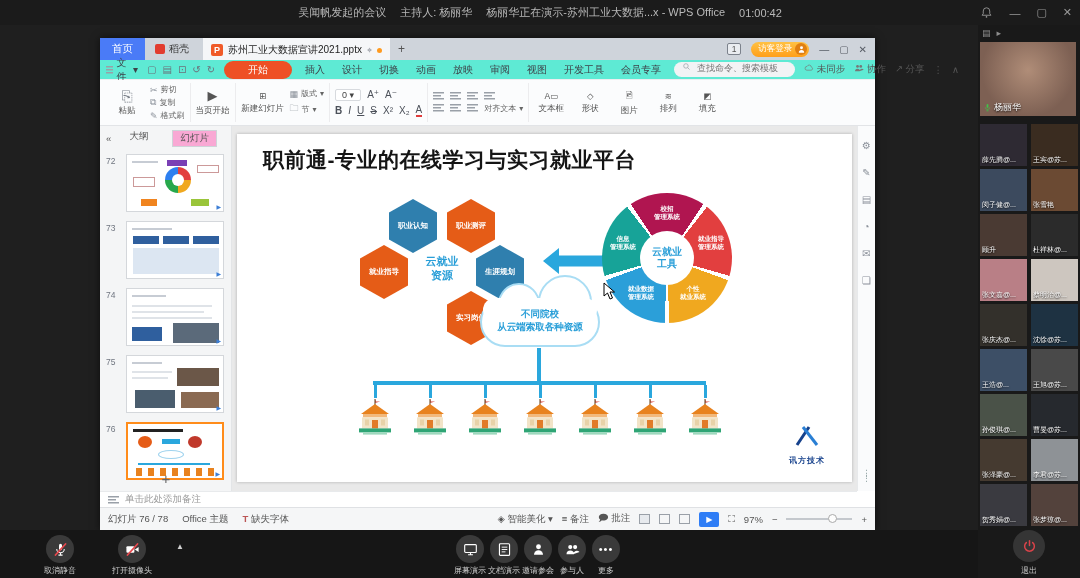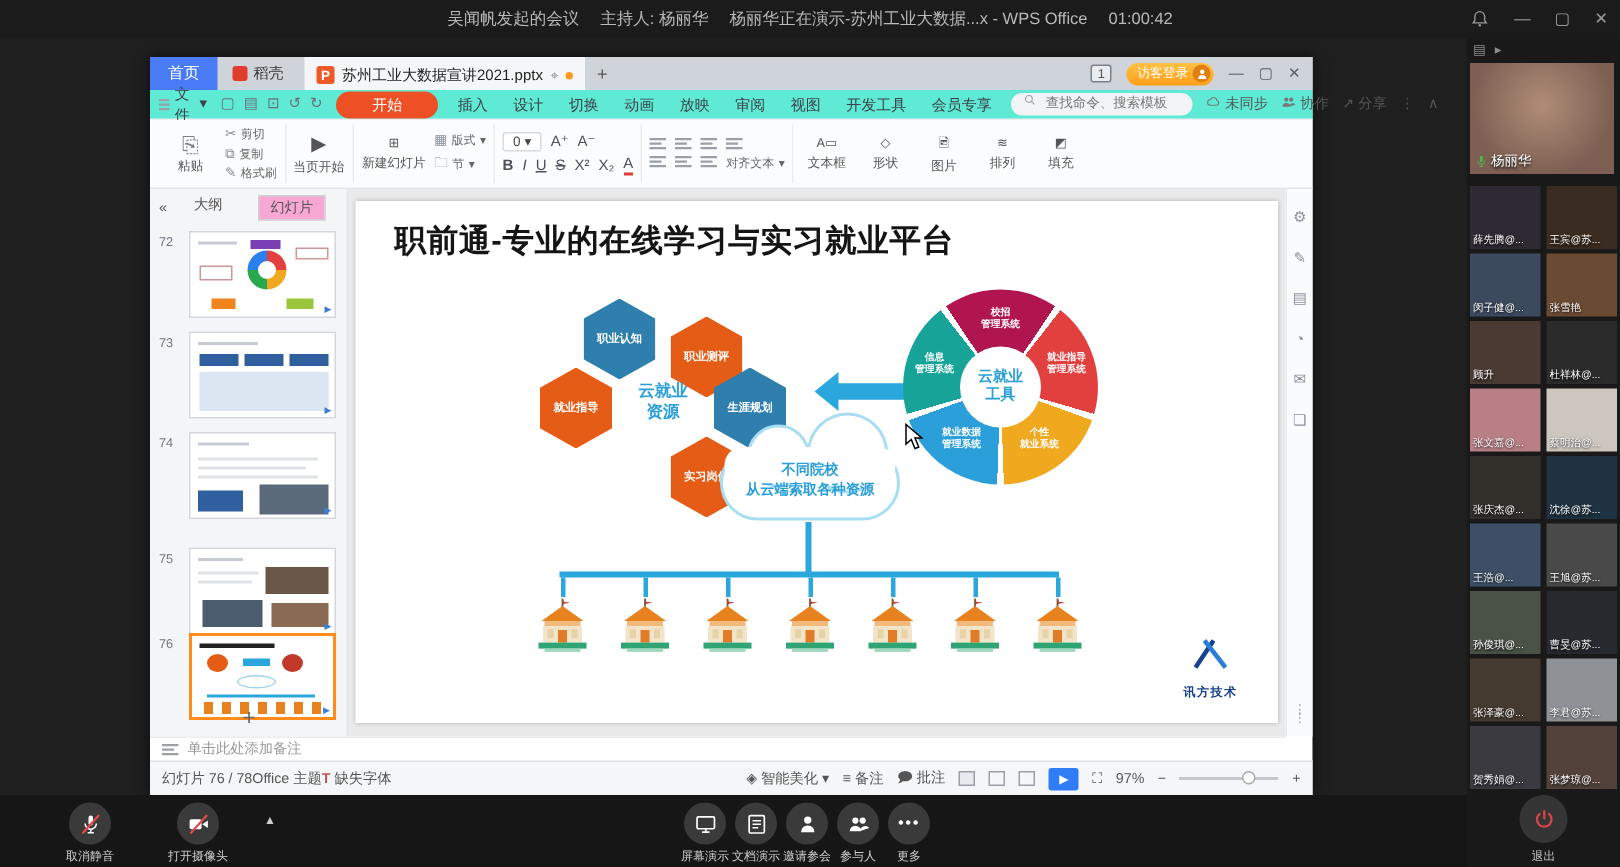--- a/index.html
+++ b/index.html
@@ -100,21 +100,21 @@
   .conn{position:absolute;background:#2aa7dd;}
   .building{position:absolute;width:40px;height:40px;}
   .xlogo{position:absolute;left:545px;top:292px;width:50px;text-align:center;}
   .xlogo-label{font-size:8px;font-weight:bold;color:#16418c;letter-spacing:1px;margin-top:5px;}
   .cursor{position:absolute;left:366px;top:148px;z-index:5;}
 
   
   .wnotes{position:absolute;left:0;top:453px;width:757px;height:16px;background:#fff;border-top:1px solid #e8eaec;
     display:flex;align-items:center;gap:6px;padding-left:8px;font-size:9.5px;color:#999;}
   .wstatus{position:absolute;left:0;top:469px;width:775px;height:23px;background:#f5f6f7;border-top:1px solid #dfe1e4;
-    display:flex;align-items:center;font-size:9.5px;color:#555;padding:0 8px;}
+    display:flex;align-items:center;font-size:9.5px;color:#555;padding:0 8px;gap:14px;}
   .ws-right{margin-left:auto;display:flex;align-items:center;gap:9px;}
   .view-ic{width:11px;height:10px;border:1px solid #9aa0a8;display:inline-block;}
   .play-btn{width:20px;height:15px;background:#2f7df6;border-radius:2px;color:#fff;font-size:8px;display:flex;align-items:center;justify-content:center;}
   .zslider{width:66px;height:2px;background:#c4c8cd;position:relative;}
   .zknob{position:absolute;left:42px;top:-4px;width:9px;height:9px;border-radius:50%;background:#fdfdfd;border:1px solid #aaa;}
 
   
   .ppanel{left:978px;top:25px;width:102px;height:553px;background:#191919;}
   .ptoolbar{position:absolute;left:4px;top:3px;display:flex;gap:6px;color:#8d8d8d;font-size:9px;}
   .featured{position:absolute;left:2px;top:17px;width:96px;height:74px;background:radial-gradient(circle at 50% 38%,#b08d78,#7d6053 70%);overflow:hidden;}
@@ -439,21 +439,21 @@
           <span class="tline" style="left:5px;top:6px;width:34px"></span>
           <span class="tline" style="left:5px;top:16px;width:80px;background:#dfe3e8"></span>
           <span class="tline" style="left:5px;top:22px;width:72px;background:#dfe3e8"></span>
           <span class="tline" style="left:5px;top:28px;width:80px;background:#dfe3e8"></span>
           <div style="position:absolute;left:5px;top:38px;width:30px;height:14px;background:#2f5f9e"></div>
           <div style="position:absolute;left:46px;top:34px;width:46px;height:20px;background:#5b6a7a"></div>
           <span class="anim-dot">▶</span>
         </div>
       </div>
 
-      <div class="thumb-row" style="top:239px">
+      <div class="thumb-row" style="top:229px">
         <span class="thumb-num">75</span>
         <div class="thumb">
           <span class="tline" style="left:5px;top:6px;width:30px"></span>
           <span class="tline" style="left:5px;top:15px;width:40px;background:#dfe3e8"></span>
           <span class="tline" style="left:5px;top:21px;width:36px;background:#dfe3e8"></span>
           <div style="position:absolute;left:50px;top:12px;width:42px;height:18px;background:#6b5748"></div>
           <div style="position:absolute;left:8px;top:34px;width:40px;height:18px;background:#4a5d6e"></div>
           <div style="position:absolute;left:54px;top:36px;width:38px;height:16px;background:#8a6a52"></div>
           <span class="anim-dot">▶</span>
         </div>
@@ -477,21 +477,21 @@
       <div class="sb-add">+</div>
     </div>
 
     <div class="wcanvas">
       <div class="slide">
         <div class="slide-title">职前通-专业的在线学习与实习就业平台</div>
 
         <div class="hex" style="left: 152px; top: 65px; background-color: rgb(47, 127, 174);">
             <span>职业认知</span>
           </div>
-        <div class="hex" style="left: 210px; top: 77px; background-color: rgb(229, 92, 23);">
+        <div class="hex" style="left: 210px; top: 65px; background-color: rgb(229, 92, 23);">
             <span>职业测评</span>
           </div>
         <div class="hex" style="left: 123px; top: 111px; background-color: rgb(229, 92, 23);">
             <span>就业指导</span>
           </div>
         <div class="hex" style="left: 239px; top: 111px; background-color: rgb(47, 127, 174);">
             <span>生涯规划</span>
           </div>
         <div class="hex" style="left: 210px; top: 157px; background-color: rgb(229, 92, 23);">
             <span>实习岗位</span>

